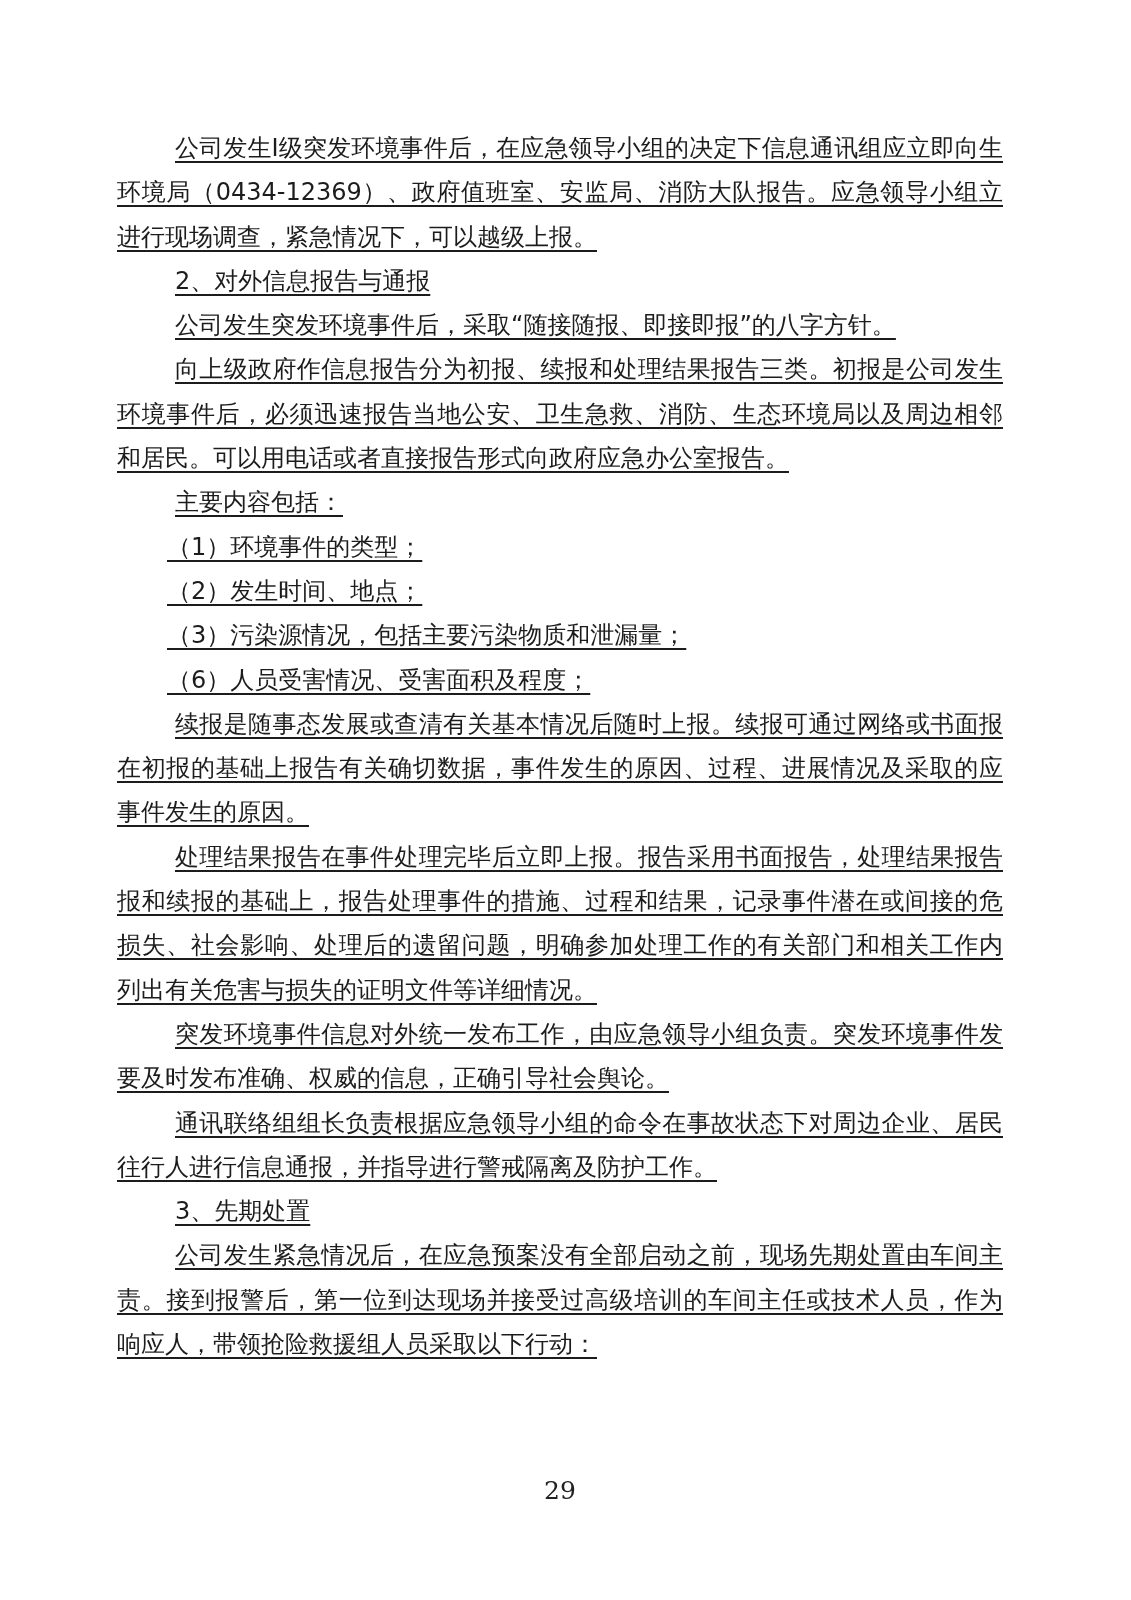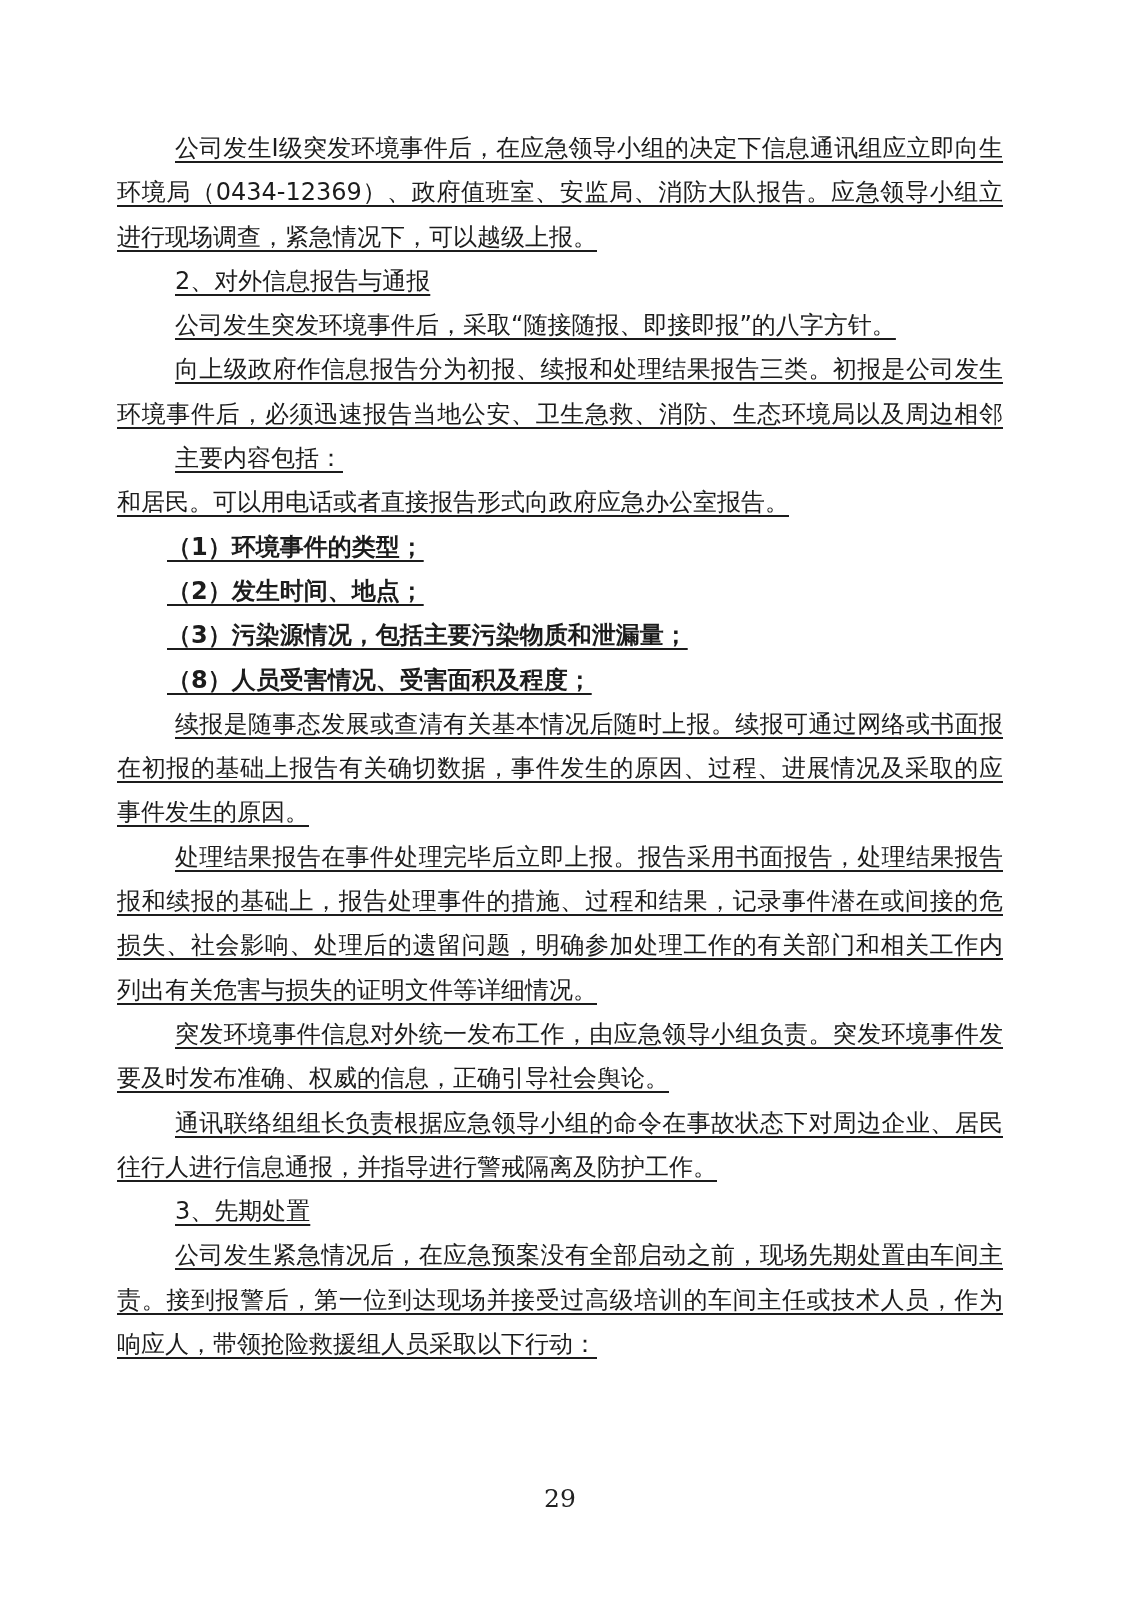--- a/index.html
+++ b/index.html
@@ -33,52 +33,51 @@
     text-decoration: underline;
     text-decoration-thickness: 2px;
     text-underline-offset: 5px;
     text-align: right;
   }
   .line.fill {
     text-align: justify;
     text-align-last: justify;
   }
   .indent-para { text-indent: 58px; }
-  .indent-list { text-indent: 50px; font-weight: bold; }
+  .indent-list { text-indent: 50px; }
   .indent-none { text-indent: 0; }
   .page-number {
     position: absolute;
     top: 1476px;
     left: 117px;
     width: 886px;
     text-align: center;
     font-family: "DejaVu Serif", serif;
     font-size: 25px;
     color: #222222;
-    margin-top: 8px;
   }
 </style>
 </head>
 <body>
 
 <div class="page">
   <div class="content" id="document-lines">
       <div class="line indent-para fill"><span class="txt">公司发生Ⅰ级突发环境事件后，在应急领导小组的决定下信息通讯组应立即向生态</span></div>
       <div class="line indent-none fill"><span class="txt">环境局（0434-12369）、政府值班室、安监局、消防大队报告。应急领导小组立即组织</span></div>
       <div class="line indent-none"><span class="txt">进行现场调查，紧急情况下，可以越级上报。</span></div>
       <div class="line indent-para"><span class="txt">2、对外信息报告与通报</span></div>
       <div class="line indent-para"><span class="txt">公司发生突发环境事件后，采取“随接随报、即接即报”的八字方针。</span></div>
       <div class="line indent-para fill"><span class="txt">向上级政府作信息报告分为初报、续报和处理结果报告三类。初报是公司发生突发</span></div>
       <div class="line indent-none fill"><span class="txt">环境事件后，必须迅速报告当地公安、卫生急救、消防、生态环境局以及周边相邻单位</span></div>
+      <div class="line indent-none"><span class="txt">和居民。可以用电话或者直接报告形式向政府应急办公室报告。</span></div>
       <div class="line indent-para"><span class="txt">主要内容包括：</span></div>
-      <div class="line indent-none"><span class="txt">和居民。可以用电话或者直接报告形式向政府应急办公室报告。</span></div>
       <div class="line indent-list"><span class="txt">（1）环境事件的类型；</span></div>
       <div class="line indent-list"><span class="txt">（2）发生时间、地点；</span></div>
       <div class="line indent-list"><span class="txt">（3）污染源情况，包括主要污染物质和泄漏量；</span></div>
-      <div class="line indent-list"><span class="txt">（8）人员受害情况、受害面积及程度；</span></div>
+      <div class="line indent-list"><span class="txt">（6）人员受害情况、受害面积及程度；</span></div>
       <div class="line indent-para fill"><span class="txt">续报是随事态发展或查清有关基本情况后随时上报。续报可通过网络或书面报告，</span></div>
       <div class="line indent-none fill"><span class="txt">在初报的基础上报告有关确切数据，事件发生的原因、过程、进展情况及采取的应急措</span></div>
       <div class="line indent-none"><span class="txt">事件发生的原因。</span></div>
       <div class="line indent-para fill"><span class="txt">处理结果报告在事件处理完毕后立即上报。报告采用书面报告，处理结果报告在初</span></div>
       <div class="line indent-none fill"><span class="txt">报和续报的基础上，报告处理事件的措施、过程和结果，记录事件潜在或间接的危害及</span></div>
       <div class="line indent-none fill"><span class="txt">损失、社会影响、处理后的遗留问题，明确参加处理工作的有关部门和相关工作内容，</span></div>
       <div class="line indent-none"><span class="txt">列出有关危害与损失的证明文件等详细情况。</span></div>
       <div class="line indent-para fill"><span class="txt">突发环境事件信息对外统一发布工作，由应急领导小组负责。突发环境事件发生后，</span></div>
       <div class="line indent-none"><span class="txt">要及时发布准确、权威的信息，正确引导社会舆论。</span></div>
       <div class="line indent-para fill"><span class="txt">通讯联络组组长负责根据应急领导小组的命令在事故状态下对周边企业、居民及过</span></div>

